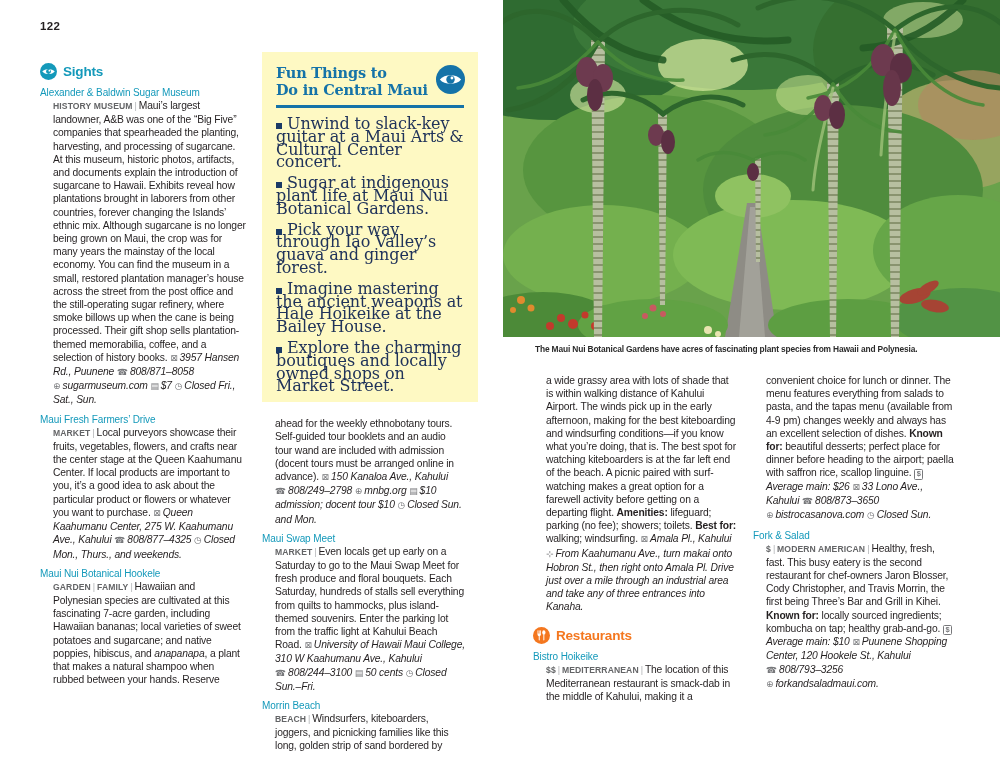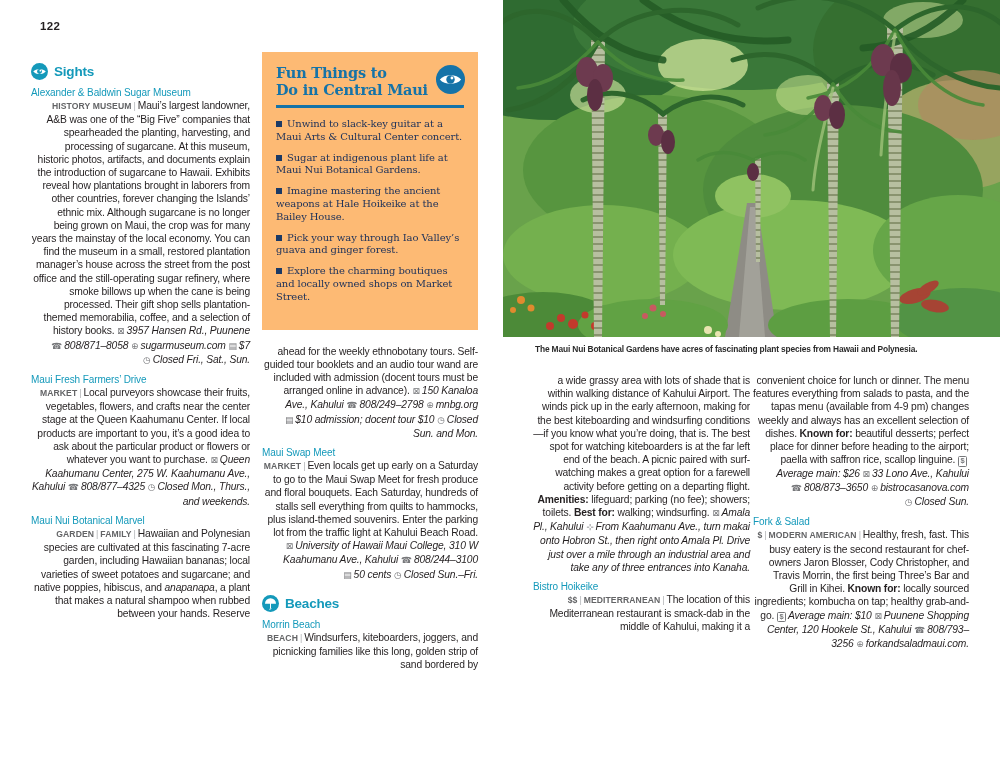--- a/index.html
+++ b/index.html
@@ -5,52 +5,52 @@
   * { box-sizing: border-box; }
   html,body { margin:0; padding:0; }
   body {
     width:1000px; height:771px; position:relative; overflow:hidden;
     background:#ffffff; color:#231f20;
     font-family:"Liberation Sans","DejaVu Sans",sans-serif;
   }
   .pagenum { position:absolute; top:20px; left:40px; font-size:11.5px; font-weight:700; letter-spacing:.4px; }
 
   .col { position:absolute; }
-  #col1 { top:50px; left:31px;  width:219px; }
+  #col1 { top:50px; left:40px;  width:219px; }
   #col2 { top:52px; left:262px; width:216px; }
   #col3 { top:374px; left:533px; width:217px; }
   #col4 { top:374px; left:753px; width:216px; }
 
   
   .section { display:flex; align-items:center; gap:6px; margin:13px 0 6px; }
   .section .sec-icon { display:block; }
   .section .sec-icon svg { width:17px; height:17px; display:block; }
   .section .sec-label { font-size:13.5px; font-weight:700; letter-spacing:-.2px; }
   .sec-teal   { color:#1499ba; }
   .sec-orange { color:#f4771f; }
 
   .entry-title { color:#1499ba; font-size:10px; font-weight:400; margin:7px 0 1px; letter-spacing:-.1px; }
 
-  .para { font-size:10.3px; line-height:13.2px; margin:0 0 2px; letter-spacing:-.15px;text-align:right; }
+  .para { font-size:10.3px; line-height:13.2px; margin:0 13px 2px; letter-spacing:-.15px; }
   .cat  { font-weight:700; color:#636466; font-size:8.6px; letter-spacing:.1px; }
   .sep  { color:#b1b3b6; padding:0 2px; font-size:9px; }
   .ital { font-style:italic; }
   .bold { font-weight:700; }
   .gicon { color:#77787b; font-size:9px; padding-right:2px; font-style:normal; }
   .gicon.price { display:inline-block; border:1px solid #77787b; font-size:7.5px; line-height:8.5px;
                  padding:0 1.5px; margin-right:2px; border-radius:1.5px; font-weight:700; }
 
   
-  .funbox { position:relative; background:#fdba74; padding:12px 14px 18px; margin-bottom:15px; }
+  .funbox { position:relative; background:#fef9c3; padding:12px 14px 1px; margin-bottom:15px; }
   .funbox-title { font-family:"DejaVu Serif","Liberation Serif",serif; font-weight:700; color:#1573a8;
                   font-size:14.5px; line-height:17px; letter-spacing:-.2px; width:155px; }
   .funbox-eye { position:absolute; top:13px; right:13px; width:29px; height:29px; color:#1573a8; }
   .funbox-eye svg { width:29px; height:29px; display:block; }
   .funbox-rule { height:3px; background:#1573a8; margin:7px 0 10px; }
-  .funbox-item { font-family:"DejaVu Serif","Liberation Serif",serif; font-size:10px; line-height:12.8px;
+  .funbox-item { font-family:"DejaVu Serif","Liberation Serif",serif; font-size:16px; line-height:12.8px;
                  color:#20335a; margin:0 0 8px; letter-spacing:-.1px; }
   .bullet { display:inline-block; width:6px; height:6px; background:#1b3a66; margin-right:5px; }
 
   
   .photo { position:absolute; top:0; left:503px; width:497px; height:337px; }
   .photo svg { width:100%; height:100%; display:block; }
   .caption { position:absolute; top:344px; left:535px; font-size:8.4px; font-weight:700;
              letter-spacing:-.15px; white-space:nowrap; color:#2b2b2b; }
 </style>
 </head>
@@ -182,21 +182,21 @@
           <circle cx="12" cy="12" r="3.5" fill="currentColor"></circle>
           <circle cx="13.2" cy="10.8" r="1.2" fill="#fff"></circle>
         </svg>
       </span>
       <span class="sec-label">Sights</span>
     </div>
     <h4 class="entry-title">Alexander &amp; Baldwin Sugar Museum</h4>
     <p class="para"><span class="cat">HISTORY MUSEUM</span><span class="sep">|</span><span class="txt">Maui’s largest landowner, A&amp;B was one of the “Big Five” companies that spearheaded the planting, harvesting, and processing of sugarcane. At this museum, historic photos, artifacts, and documents explain the introduction of sugarcane to Hawaii. Exhibits reveal how plantations brought in laborers from other countries, forever changing the Islands’ ethnic mix. Although sugarcane is no longer being grown on Maui, the crop was for many years the mainstay of the local economy. You can find the museum in a small, restored plantation manager’s house across the street from the post office and the still-operating sugar refinery, where smoke billows up when the cane is being processed. Their gift shop sells plantation-themed memorabilia, coffee, and a selection of history books. </span><span class="gicon">⊠</span><span class="ital">3957 Hansen Rd., Puunene </span><span class="gicon">☎</span><span class="ital">808/871–8058 </span><span class="gicon">⊕</span><span class="ital">sugarmuseum.com </span><span class="gicon">▤</span><span class="ital">$7 </span><span class="gicon">◷</span><span class="ital">Closed Fri., Sat., Sun.</span></p>
     <h4 class="entry-title">Maui Fresh Farmers’ Drive</h4>
     <p class="para"><span class="cat">MARKET</span><span class="sep">|</span><span class="txt">Local purveyors showcase their fruits, vegetables, flowers, and crafts near the center stage at the Queen Kaahumanu Center. If local products are important to you, it’s a good idea to ask about the particular product or flowers or whatever you want to purchase. </span><span class="gicon">⊠</span><span class="ital">Queen Kaahumanu Center, 275 W. Kaahumanu Ave., Kahului </span><span class="gicon">☎</span><span class="ital">808/877–4325 </span><span class="gicon">◷</span><span class="ital">Closed Mon., Thurs., and weekends.</span></p>
-    <h4 class="entry-title">Maui Nui Botanical Marvel</h4>
+    <h4 class="entry-title">Maui Nui Botanical Hookele</h4>
     <p class="para"><span class="cat">GARDEN</span><span class="sep">|</span><span class="cat">FAMILY</span><span class="sep">|</span><span class="txt">Hawaiian and Polynesian species are cultivated at this fascinating 7-acre garden, including Hawaiian bananas; local varieties of sweet potatoes and sugarcane; and native poppies, hibiscus, and </span><span class="ital">anapanapa</span><span class="txt">, a plant that makes a natural shampoo when rubbed between your hands. Reserve</span></p>
   </div>
 
 <div class="col" id="col2">
   <div class="funbox">
     <div class="funbox-eye" id="funbox-eye">
         <svg viewBox="0 0 24 24">
           <circle cx="12" cy="12" r="12" fill="currentColor"></circle>
           <path d="M3.2 12C6.8 7.2 17.2 7.2 20.8 12C17.2 16.8 6.8 16.8 3.2 12Z" fill="#fff"></path>
           <circle cx="12" cy="12" r="3.5" fill="currentColor"></circle>
@@ -204,47 +204,53 @@
         </svg>
       </div>
     <div class="funbox-title">
       <div>Fun Things to</div>
       <div>Do in Central Maui</div>
     </div>
     <div class="funbox-rule"></div>
     <div id="funbox-items">
         <p class="funbox-item"><span class="bullet"></span><span>Unwind to slack-key guitar at a Maui Arts &amp; Cultural Center concert.</span></p>
         <p class="funbox-item"><span class="bullet"></span><span>Sugar at indigenous plant life at Maui Nui Botanical Gardens.</span></p>
+        <p class="funbox-item"><span class="bullet"></span><span>Pick your way through Iao Valley’s guava and ginger forest.</span></p>
         <p class="funbox-item"><span class="bullet"></span><span>Imagine mastering the ancient weapons at Hale Hoikeike at the Bailey House.</span></p>
-        <p class="funbox-item"><span class="bullet"></span><span>Pick your way through Iao Valley’s guava and ginger forest.</span></p>
         <p class="funbox-item"><span class="bullet"></span><span>Explore the charming boutiques and locally owned shops on Market Street.</span></p>
       </div>
   </div>
   <div id="col2flow">
       <p class="para"><span class="txt">ahead for the weekly ethnobotany tours. Self-guided tour booklets and an audio tour wand are included with admission (docent tours must be arranged online in advance). </span><span class="gicon">⊠</span><span class="ital">150 Kanaloa Ave., Kahului </span><span class="gicon">☎</span><span class="ital">808/249–2798 </span><span class="gicon">⊕</span><span class="ital">mnbg.org </span><span class="gicon">▤</span><span class="ital">$10 admission; docent tour $10 </span><span class="gicon">◷</span><span class="ital">Closed Sun. and Mon.</span></p>
       <h4 class="entry-title">Maui Swap Meet</h4>
       <p class="para"><span class="cat">MARKET</span><span class="sep">|</span><span class="txt">Even locals get up early on a Saturday to go to the Maui Swap Meet for fresh produce and floral bouquets. Each Saturday, hundreds of stalls sell everything from quilts to hammocks, plus island-themed souvenirs. Enter the parking lot from the traffic light at Kahului Beach Road. </span><span class="gicon">⊠</span><span class="ital">University of Hawaii Maui College, 310 W Kaahumanu Ave., Kahului </span><span class="gicon">☎</span><span class="ital">808/244–3100 </span><span class="gicon">▤</span><span class="ital">50 cents </span><span class="gicon">◷</span><span class="ital">Closed Sun.–Fri.</span></p>
-      <div class="section sec-teal">
-        <span class="sec-icon">
-          <svg viewBox="0 0 24 24">
-            <circle cx="12" cy="12" r="12" fill="currentColor"></circle>
-            <path d="M12 4.6A7.8 7.8 0 0 1 19.8 12.3L4.2 12.3A7.8 7.8 0 0 1 12 4.6Z" fill="#fff"></path>
-            <rect x="11.3" y="6" width="1.4" height="12.5" fill="#fff"></rect>
-            <path d="M12.7 18.4q0 2.2-2.3 1.8" stroke="#fff" stroke-width="1.3" fill="none"></path>
-          </svg>
-        </span>
-        <span class="sec-label">Beaches</span>
-      </div>
       <h4 class="entry-title">Morrin Beach</h4>
       <p class="para"><span class="cat">BEACH</span><span class="sep">|</span><span class="txt">Windsurfers, kiteboarders, joggers, and picnicking families like this long, golden strip of sand bordered by</span></p>
     </div>
 </div>
 
 <div class="col" id="col3">
     <p class="para"><span class="txt">a wide grassy area with lots of shade that is within walking distance of Kahului Airport. The winds pick up in the early afternoon, making for the best kiteboarding and windsurfing conditions—if you know what you’re doing, that is. The best spot for watching kiteboarders is at the far left end of the beach. A picnic paired with surf-watching makes a great option for a farewell activity before getting on a departing flight. </span><span class="bold">Amenities:</span><span class="txt"> lifeguard; parking (no fee); showers; toilets. </span><span class="bold">Best for:</span><span class="txt"> walking; windsurfing. </span><span class="gicon">⊠</span><span class="ital">Amala Pl., Kahului </span><span class="gicon">⊹</span><span class="ital">From Kaahumanu Ave., turn makai onto Hobron St., then right onto Amala Pl. Drive just over a mile through an industrial area and take any of three entrances into Kanaha.</span></p>
+    <div class="section sec-orange">
+      <span class="sec-icon">
+        <svg viewBox="0 0 24 24">
+          <circle cx="12" cy="12" r="12" fill="currentColor"></circle>
+          <g fill="#fff">
+            <rect x="6.4" y="4.8" width="1.1" height="4.8"></rect>
+            <rect x="8.2" y="4.8" width="1.1" height="4.8"></rect>
+            <rect x="10" y="4.8" width="1.1" height="4.8"></rect>
+            <path d="M6.4 9.2h4.7v1.5a2.35 2.35 0 0 1-4.7 0z"></path>
+            <rect x="8.1" y="10.6" width="1.4" height="8.6" rx="0.7"></rect>
+            <ellipse cx="15.3" cy="7.9" rx="2.3" ry="3.2"></ellipse>
+            <rect x="14.6" y="10.2" width="1.4" height="9" rx="0.7"></rect>
+          </g>
+        </svg>
+      </span>
+      <span class="sec-label">Restaurants</span>
+    </div>
     <h4 class="entry-title">Bistro Hoikeike</h4>
     <p class="para"><span class="cat">$$</span><span class="sep">|</span><span class="cat">MEDITERRANEAN</span><span class="sep">|</span><span class="txt">The location of this Mediterranean restaurant is smack-dab in the middle of Kahului, making it a</span></p>
   </div>
 <div class="col" id="col4">
     <p class="para"><span class="txt">convenient choice for lunch or dinner. The menu features everything from salads to pasta, and the tapas menu (available from 4-9 pm) changes weekly and always has an excellent selection of dishes. </span><span class="bold">Known for:</span><span class="txt"> beautiful desserts; perfect place for dinner before heading to the airport; paella with saffron rice, scallop linguine. </span><span class="gicon price">$</span><span class="ital">Average main: $26 </span><span class="gicon">⊠</span><span class="ital">33 Lono Ave., Kahului </span><span class="gicon">☎</span><span class="ital">808/873–3650 </span><span class="gicon">⊕</span><span class="ital">bistrocasanova.com </span><span class="gicon">◷</span><span class="ital">Closed Sun.</span></p>
     <h4 class="entry-title">Fork &amp; Salad</h4>
     <p class="para"><span class="cat">$</span><span class="sep">|</span><span class="cat">MODERN AMERICAN</span><span class="sep">|</span><span class="txt">Healthy, fresh, fast. This busy eatery is the second restaurant for chef-owners Jaron Blosser, Cody Christopher, and Travis Morrin, the first being Three’s Bar and Grill in Kihei. </span><span class="bold">Known for:</span><span class="txt"> locally sourced ingredients; kombucha on tap; healthy grab-and-go. </span><span class="gicon price">$</span><span class="ital">Average main: $10 </span><span class="gicon">⊠</span><span class="ital">Puunene Shopping Center, 120 Hookele St., Kahului </span><span class="gicon">☎</span><span class="ital">808/793–3256 </span><span class="gicon">⊕</span><span class="ital">forkandsaladmaui.com.</span></p>
   </div>
 
 </body></html>

